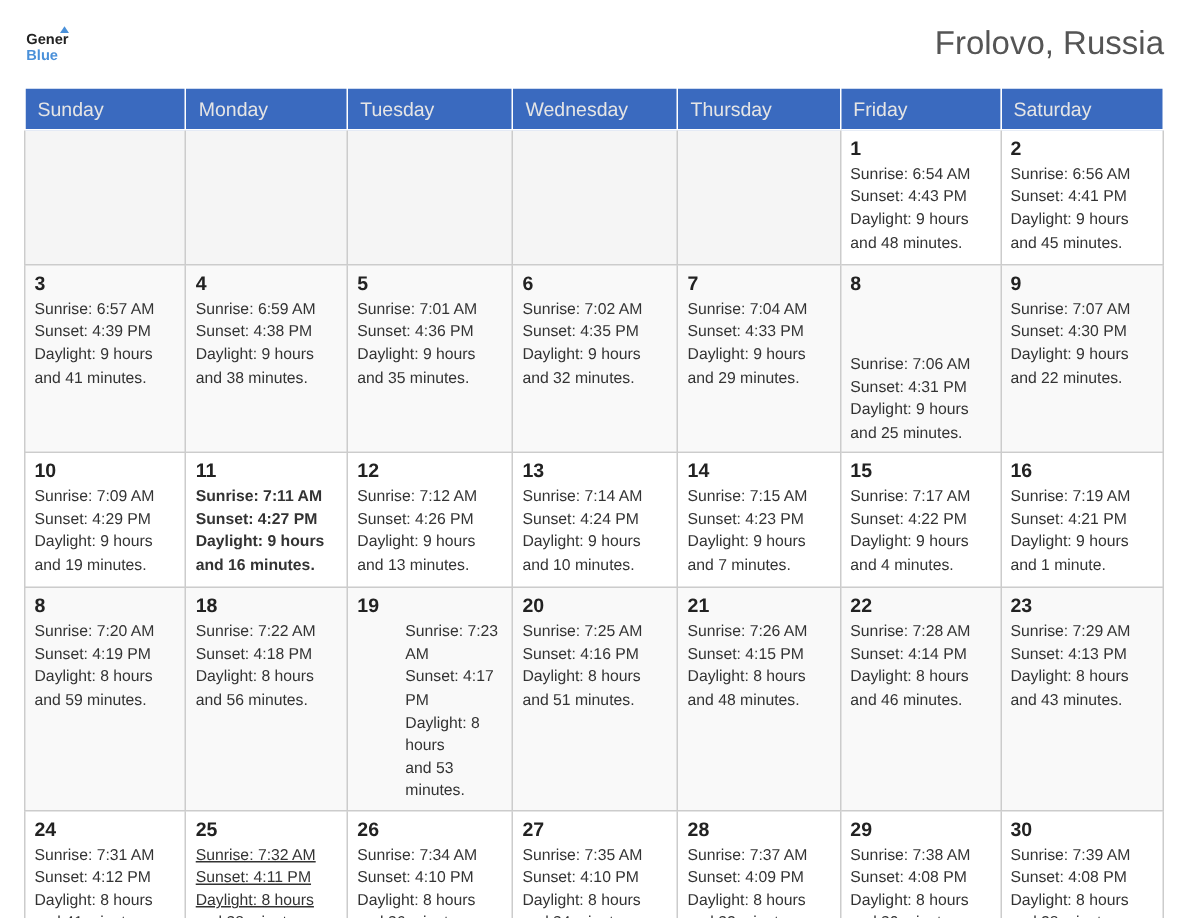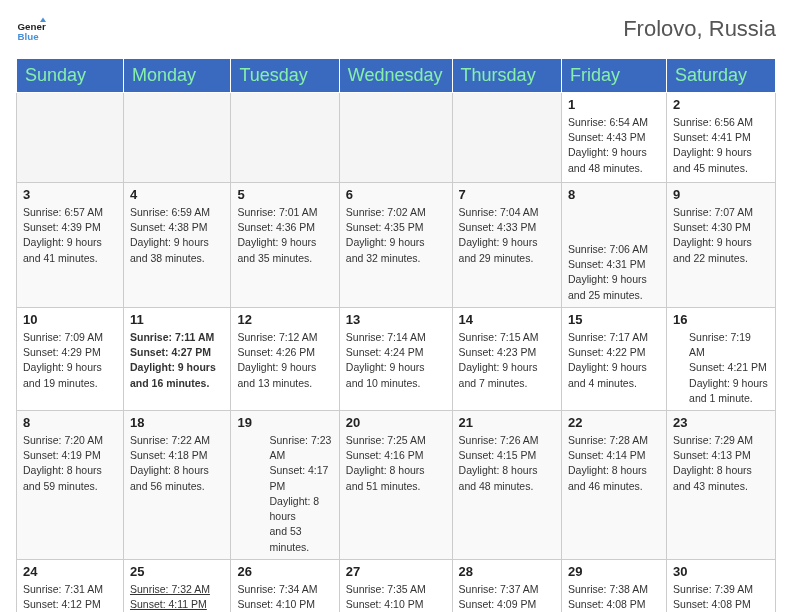--- a/index.html
+++ b/index.html
@@ -37,24 +37,24 @@
       font-size: 22px;
       color: #555;
     }
     .calendar-table {
       width: 100%;
       border-collapse: collapse;
       font-size: 11px;
     }
     .calendar-table th {
       background: #3a6abf;
-      color: #86efac;
+      color: #e5e5e5;
       text-align: left;
       padding: 6px 8px;
-      font-size: 18px;
+      font-size: 13px;
       font-weight: normal;
       border: 1px solid #fff;
     }
     .calendar-table td {
       border: 1px solid #ccc;
       vertical-align: top;
       padding: 4px 6px;
       height: 90px;
       width: 113px;
       background: #fff;
@@ -216,21 +216,21 @@
         </td>
         <td>
           <div class="day-number">15</div>
           <div class="day-detail" style="white-space: pre-line;">Sunrise: 7:17 AM
 Sunset: 4:22 PM
 Daylight: 9 hours
 and 4 minutes.</div>
         </td>
         <td>
           <div class="day-number">16</div>
-          <div class="day-detail" style="white-space: pre-line; margin-left: 16px;">Sunrise: 7:19 AM
+          <div class="day-detail" style="white-space: pre-line;">Sunrise: 7:19 AM
 Sunset: 4:21 PM
 Daylight: 9 hours
 and 1 minute.</div>
         </td>
       </tr>
       <tr>
         <td>
           <div class="day-number">8</div>
           <div class="day-detail" style="white-space: pre-line;">Sunrise: 7:20 AM
 Sunset: 4:19 PM

